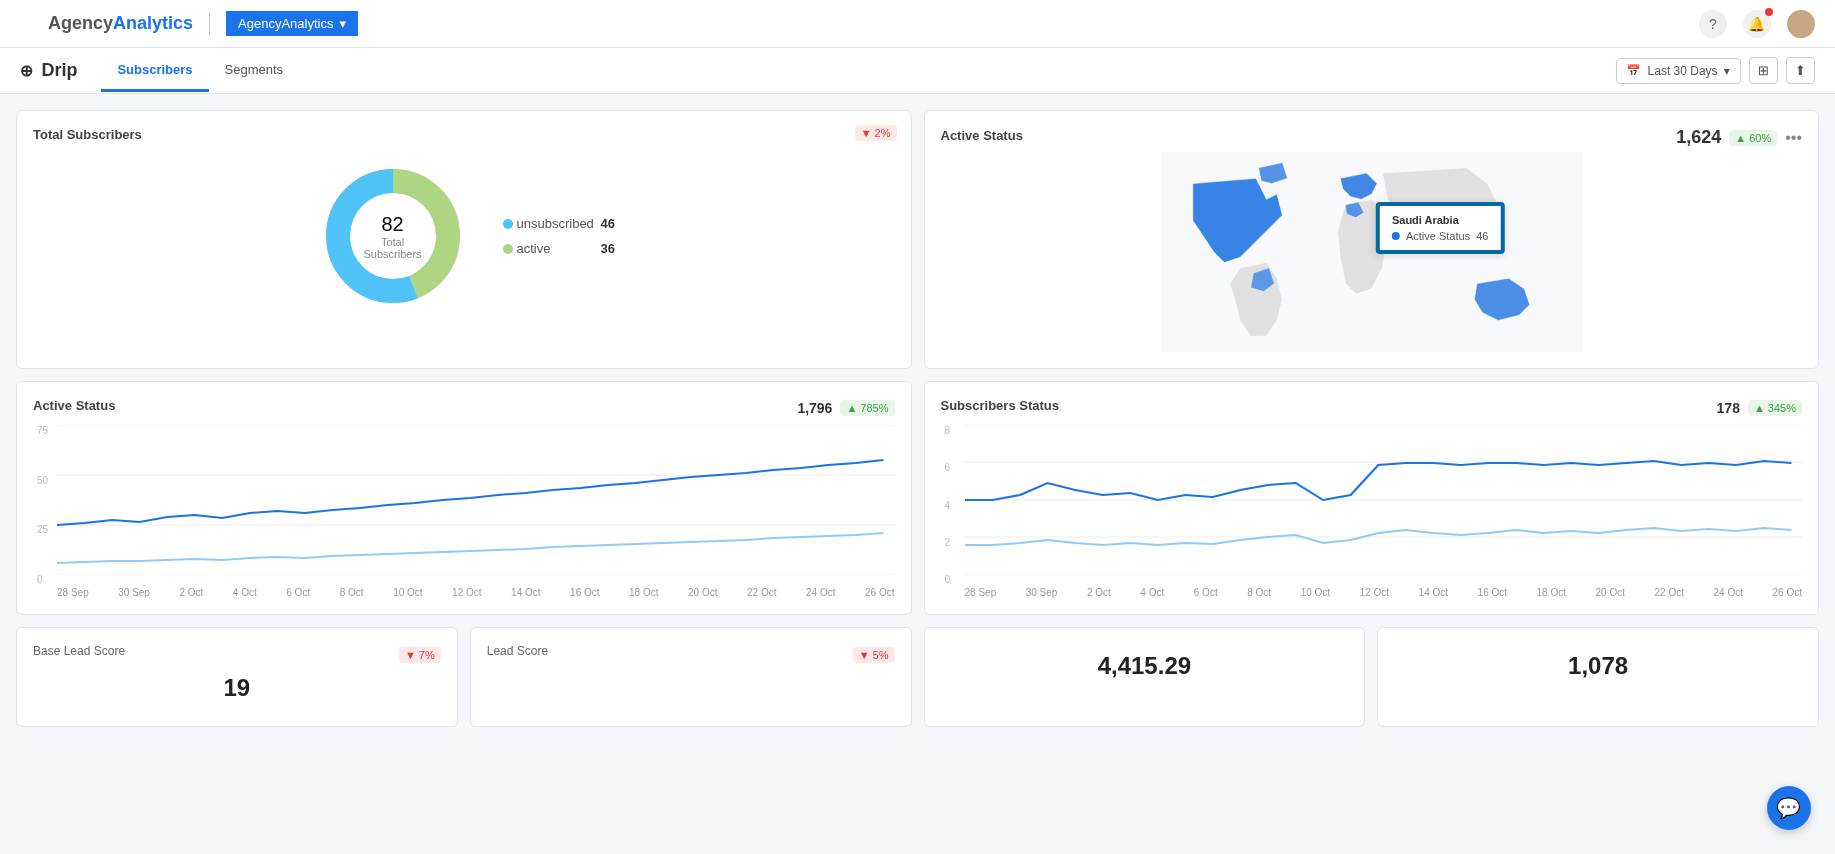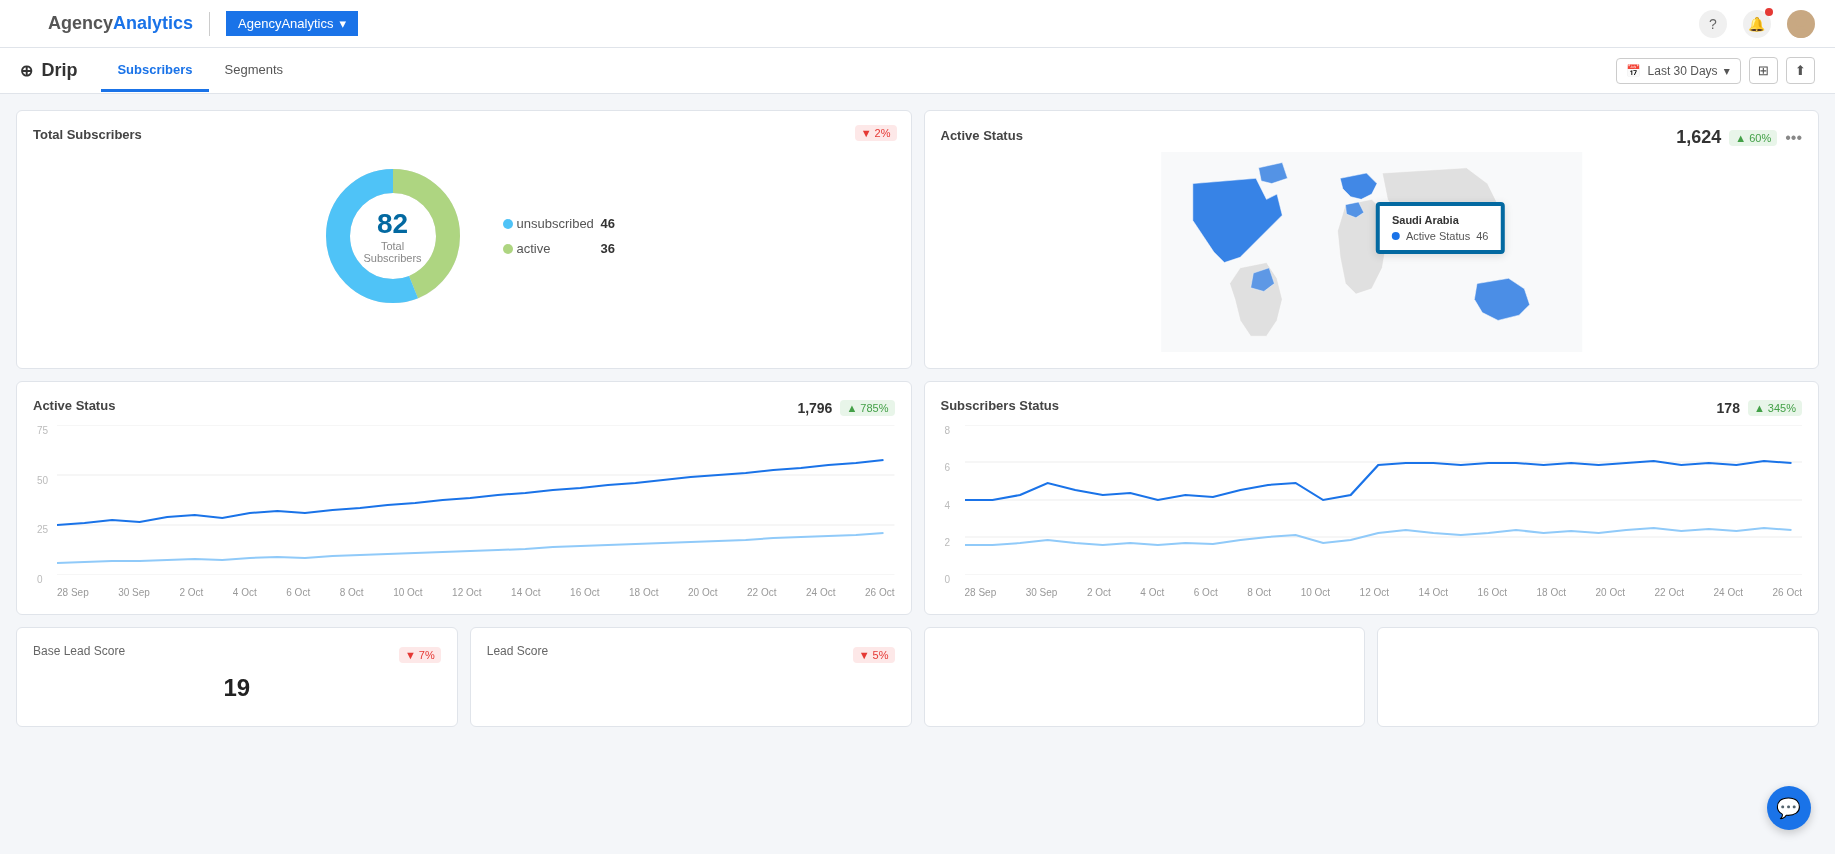--- a/index.html
+++ b/index.html
@@ -100,21 +100,21 @@
     .badge-red { background: #fde8e8; color: #e53935; }
     .badge-green { background: #e8f5e9; color: #43a047; }
 
     
     .donut-container { display: flex; align-items: center; justify-content: center; gap: 30px; padding: 10px 0; }
     .donut-wrap { position: relative; width: 160px; height: 160px; }
     .donut-label {
       position: absolute; top: 50%; left: 50%; transform: translate(-50%, -50%);
       text-align: center;
     }
-    .donut-number { font-size: 28px; font-weight: 700; color: #0369a1; }
+    .donut-number { font-size: 20px; font-weight: 400; color: #000000; }
     .donut-sub { font-size: 11px; color: #888; }
     .legend { display: flex; flex-direction: column; gap: 10px; }
     .legend-item { display: flex; align-items: center; gap: 4px; font-size: 13px; }
     .legend-dot { width: 10px; height: 10px; border-radius: 50%; flex-shrink: 0; }
     .legend-name { color: #555; min-width: 80px; }
     .legend-val { font-weight: 600; color: #333; }
 
     
     .map-header { display: flex; align-items: center; justify-content: space-between; margin-bottom: 4px; }
     .map-stats { display: flex; align-items: center; gap: 8px; }
@@ -424,20 +424,22 @@
       </div>
       <div class="metric-value">19</div>
     </div>
     <div class="metric-card">
       <div style="display:flex;justify-content:space-between;align-items:center;">
         <div class="metric-title">Lead Score</div>
         <div class="card-badge badge-red" style="position:static;">▼ 5%</div>
       </div>
     </div>
     <div class="metric-card">
+      <div class="metric-value">4,415.29</div>
     </div>
     <div class="metric-card">
+      <div class="metric-value">1,078</div>
     </div>
   </div>
 
 </div>
 
 <div class="chat-btn">💬</div>
 
 </body></html>

